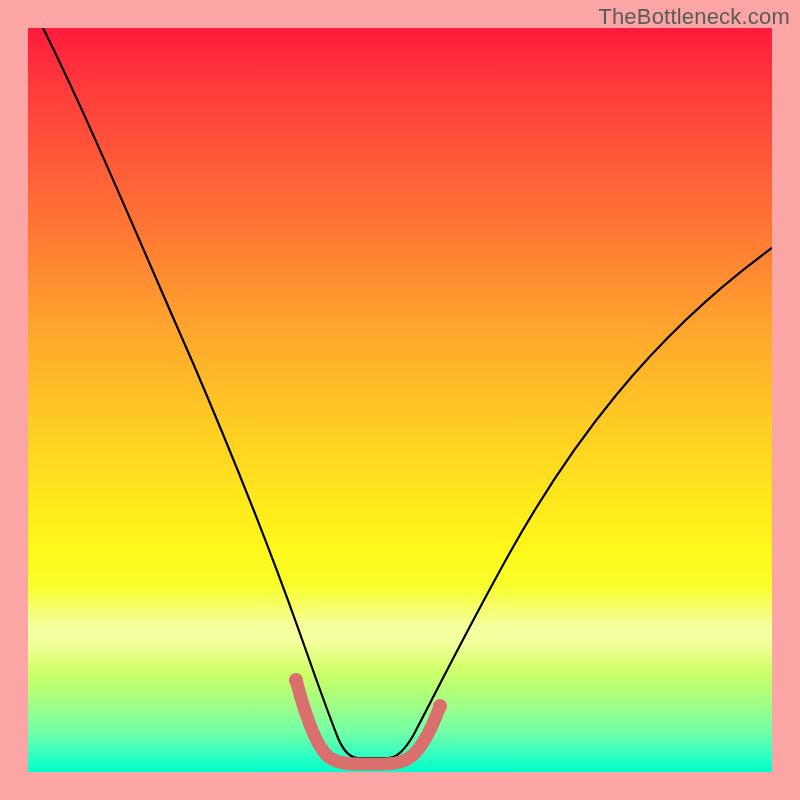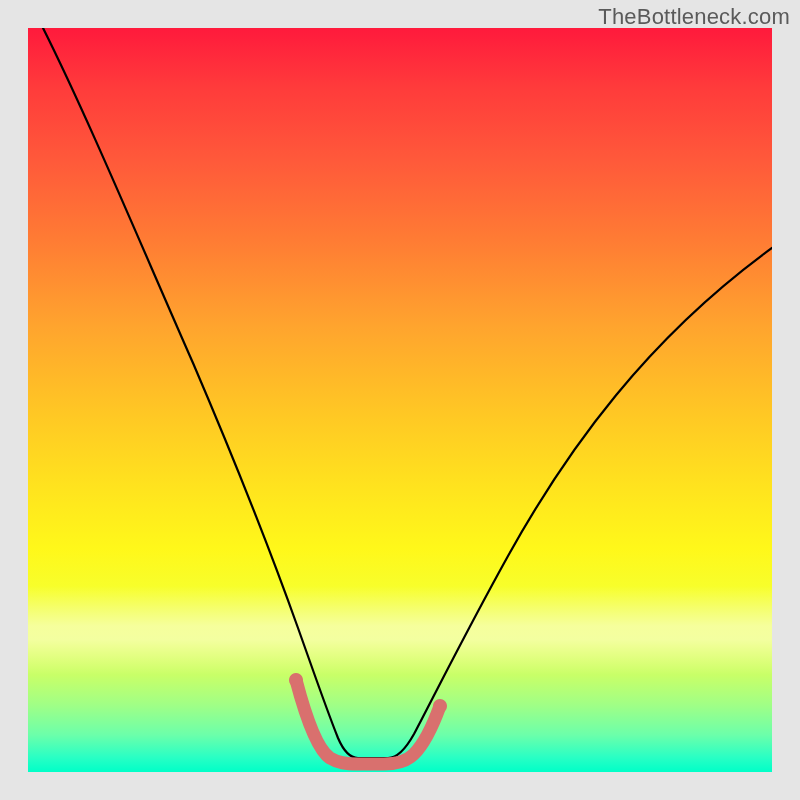--- a/index.html
+++ b/index.html
@@ -8,21 +8,21 @@
     width: 800px;
     height: 800px;
     overflow: hidden;
     background: #000;
     font-family: Arial, Helvetica, sans-serif;
   }
   .frame {
     position: relative;
     width: 800px;
     height: 800px;
-    background: #e5e5e5;
+    background: #fca5a5;
   }
   .plot {
     position: absolute;
     left: 28px;
     top: 28px;
     width: 744px;
     height: 744px;
     background: linear-gradient(to bottom,
       #ff1a3c 0%,
       #ff3b3b 8%,

